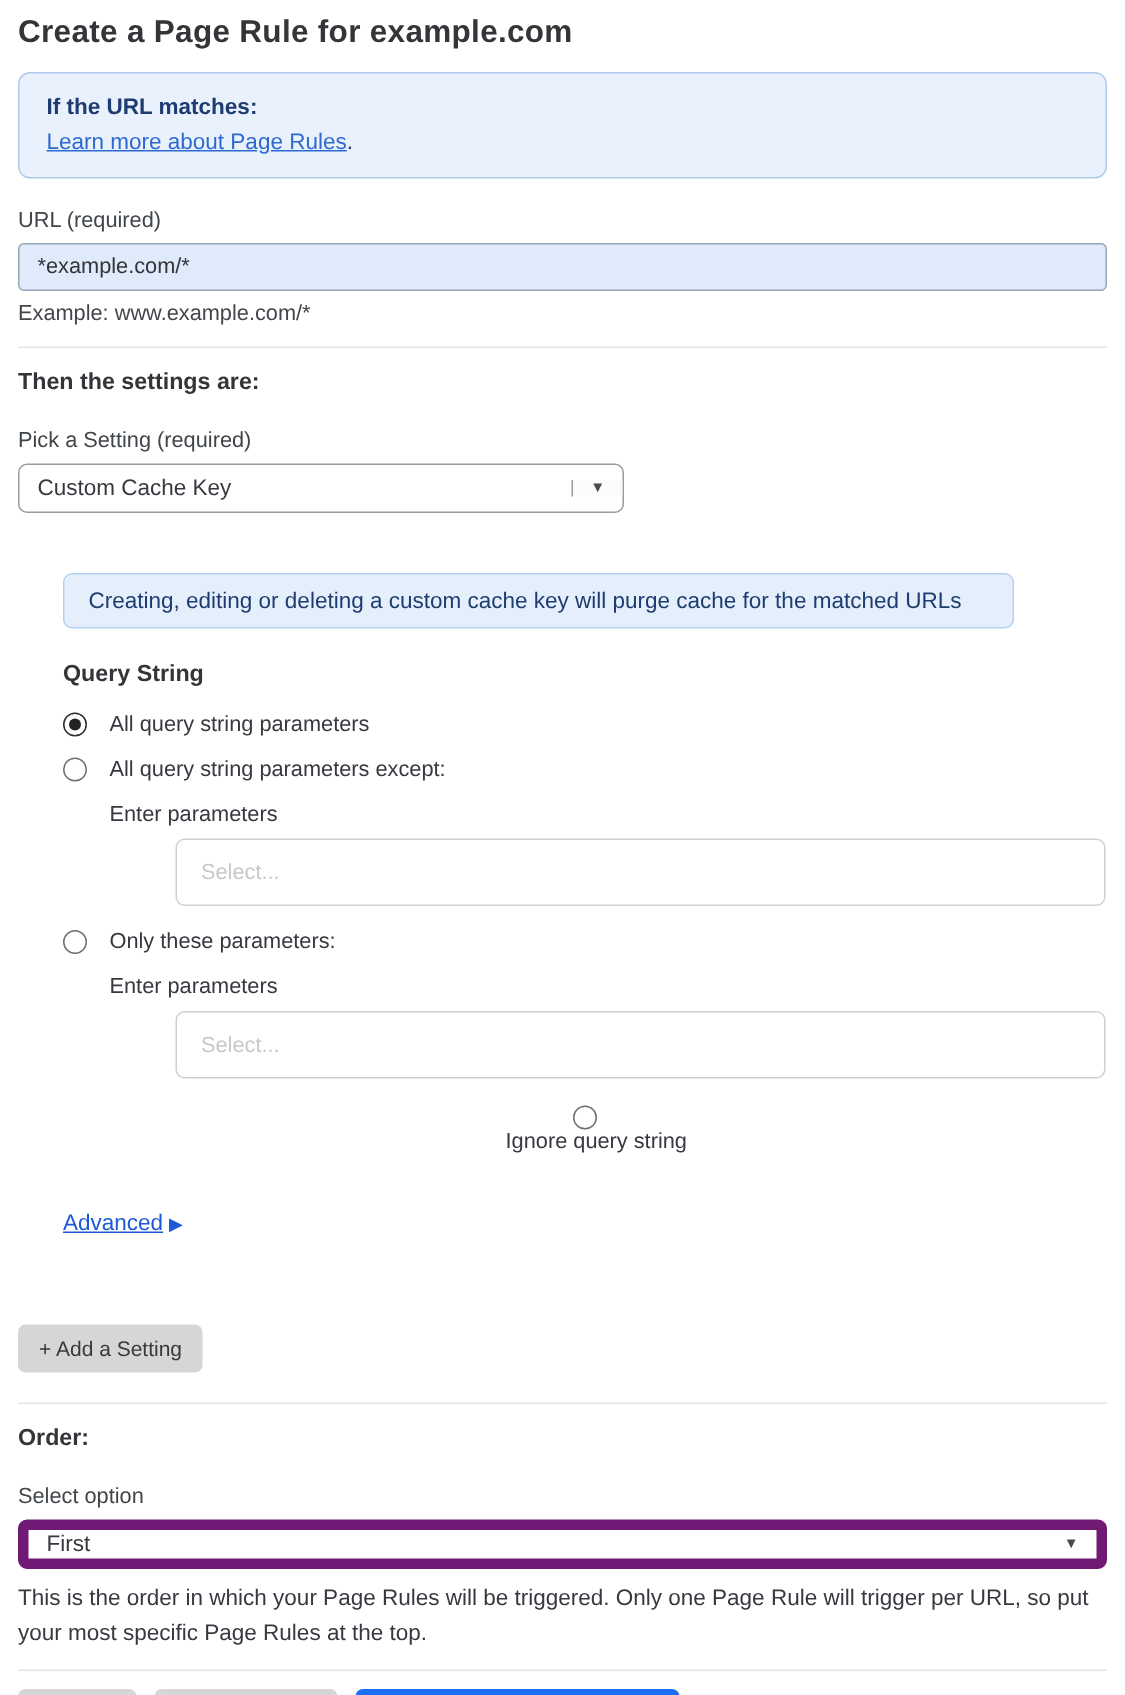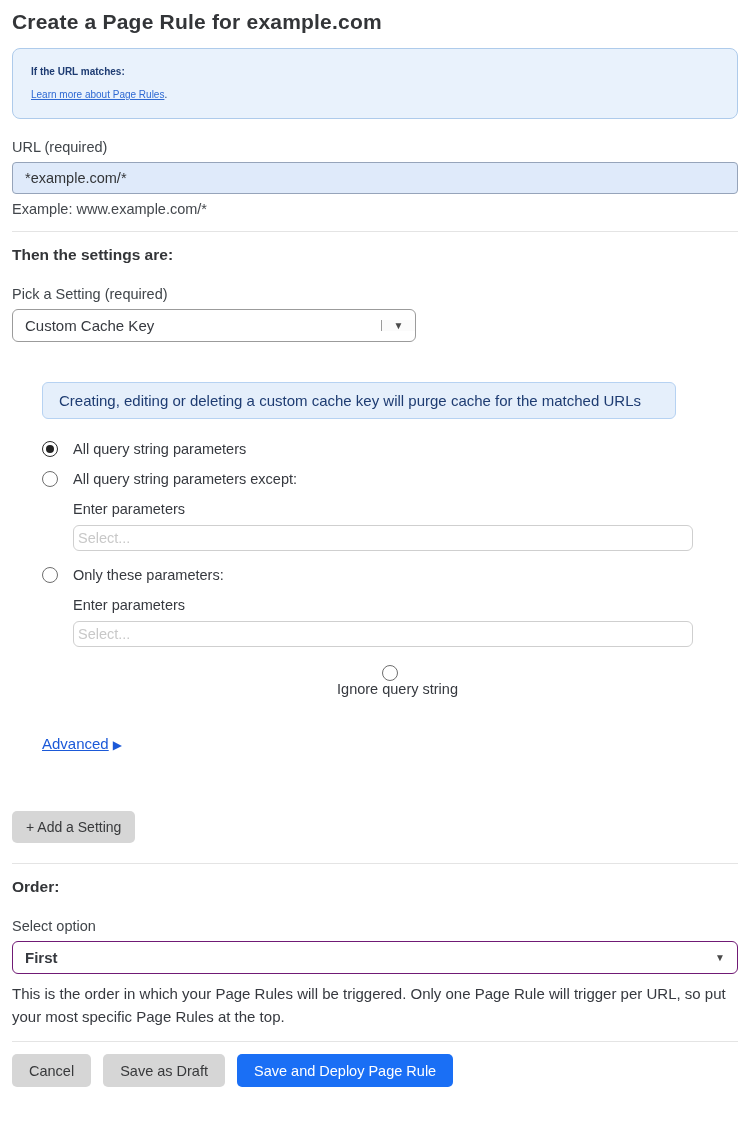--- a/index.html
+++ b/index.html
@@ -16,21 +16,21 @@
     color: #333538;
     letter-spacing: .2px;
     margin-bottom: 14px;
   }
   
   .info-box {
     background: #e9f2fc;
     border: 1px solid #aecbeb;
     border-radius: 8px;
     padding: 11px 18px 12px 18px;
-    font-size: 10px;
+    font-size: 15px;
     line-height: 23px;
     color: #1e3c72;
     margin-bottom: 20px;
   }
   .info-box .info-heading { font-weight: bold; }
   .info-box a.info-link {
     color: #2e69d2;
     text-decoration: underline;
     cursor: pointer;
   }
@@ -110,28 +110,29 @@
     width: 8px; height: 8px;
     margin: -4px 0 0 -4px;
     border-radius: 50%;
     background: #222;
   }
   .radio-label { font-size: 14.5px; color: #36393f; margin-left: 15px; }
   .radio-sub { margin: 8px 0 16px 31px; }
   .radio-sub .sub-label { font-size: 14.5px; color: #36393f; margin-bottom: 8px; }
   .param-input {
     width: 620px;
-    height: 26px;
+    height: 45px;
     border: 1px solid #cfcfcf;
     border-radius: 6px;
-    padding: 0 4px;
+    padding: 0 16px;
     font-size: 14.5px;
     color: #333;
     font-family: "Liberation Sans", "DejaVu Sans", sans-serif;
     outline: none;
+    margin-left: 44px;
   }
   .param-input::placeholder { color: #c8c8c8; }
   .advanced-link {
     display: inline-block;
     margin-top: 24px;
     font-size: 15px;
     color: #1b59d8;
     cursor: pointer;
   }
   .advanced-link .adv-text { text-decoration: underline; }
@@ -146,31 +147,30 @@
     font-size: 14px;
     color: #38393b;
     font-family: "Liberation Sans", "DejaVu Sans", sans-serif;
     cursor: pointer;
     display: inline-block;
   }
   .order-heading { font-size: 15.5px; font-weight: bold; color: #333538; margin: 8px 0 22px 0; }
   .order-select {
     width: 100%;
     height: 33px;
-    border: 1px solid #701a75;
+    border: 7px solid #701a75;
     border-radius: 6px;
     background: #fff;
     display: flex;
     align-items: center;
     justify-content: space-between;
     padding: 0 12px;
     font-size: 15px;
     color: #36393f;
     cursor: pointer;
-    font-weight: bold;
   }
   .order-select .chevron { font-size: 10px; color: #4a4a4a; }
   .order-help { font-size: 15px; line-height: 23px; color: #36393f; margin-top: 8px; }
   .footer-divider { border: none; border-top: 1px solid #e4e4e4; margin: 13px 0 0 0; }
   .footer-buttons { display: flex; align-items: center; gap: 12px; margin-top: 12px; }
   .btn {
     height: 33px;
     border: none;
     border-radius: 5px;
     font-size: 14.5px;
@@ -205,20 +205,21 @@
 <div class="setting-combo">
   <div class="combo-value">Custom Cache Key</div>
   <div class="combo-btn">
       <span>▼</span>
     </div>
 </div>
 
 <div class="settings-panel">
   <div class="notice-box">Creating, editing or deleting a custom cache key will purge cache for the matched URLs</div>
 
+  <div class="qs-heading">Query String</div>
 
   <div class="radio-row">
     <span class="radio selected"></span>
     <span class="radio-label">All query string parameters</span>
   </div>
 
   <div class="radio-row">
     <span class="radio"></span>
     <span class="radio-label">All query string parameters except:</span>
   </div>

